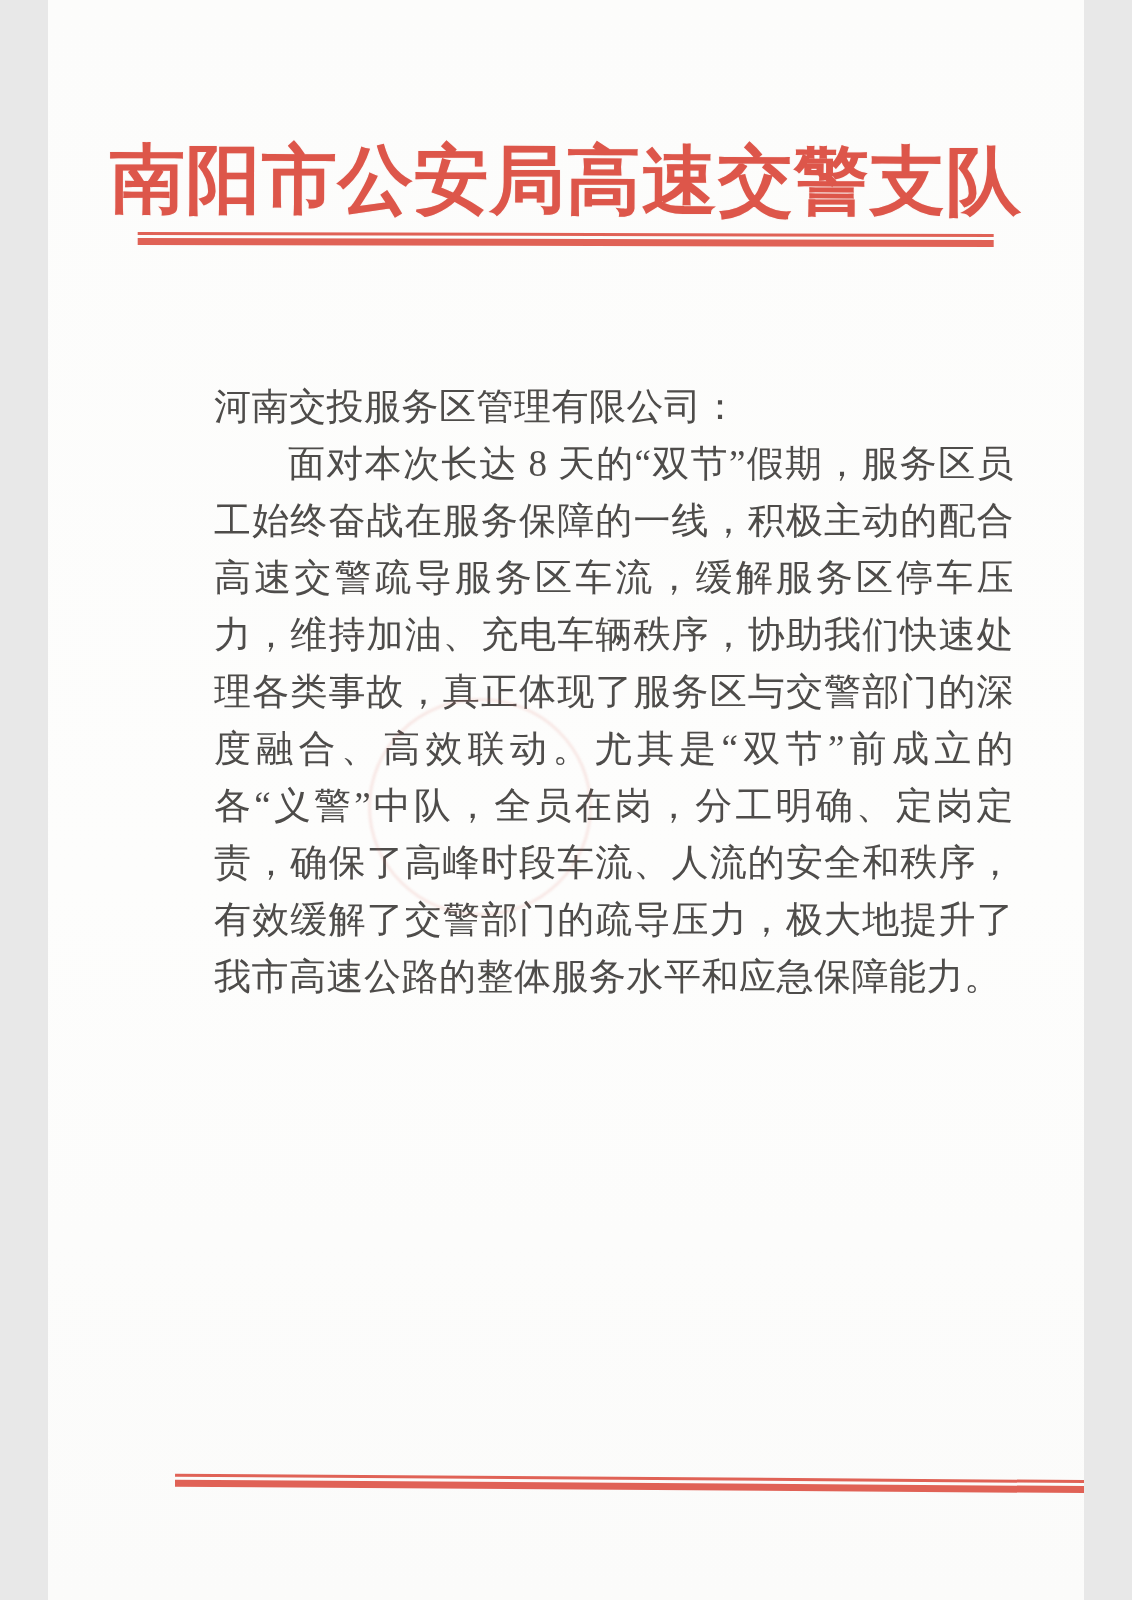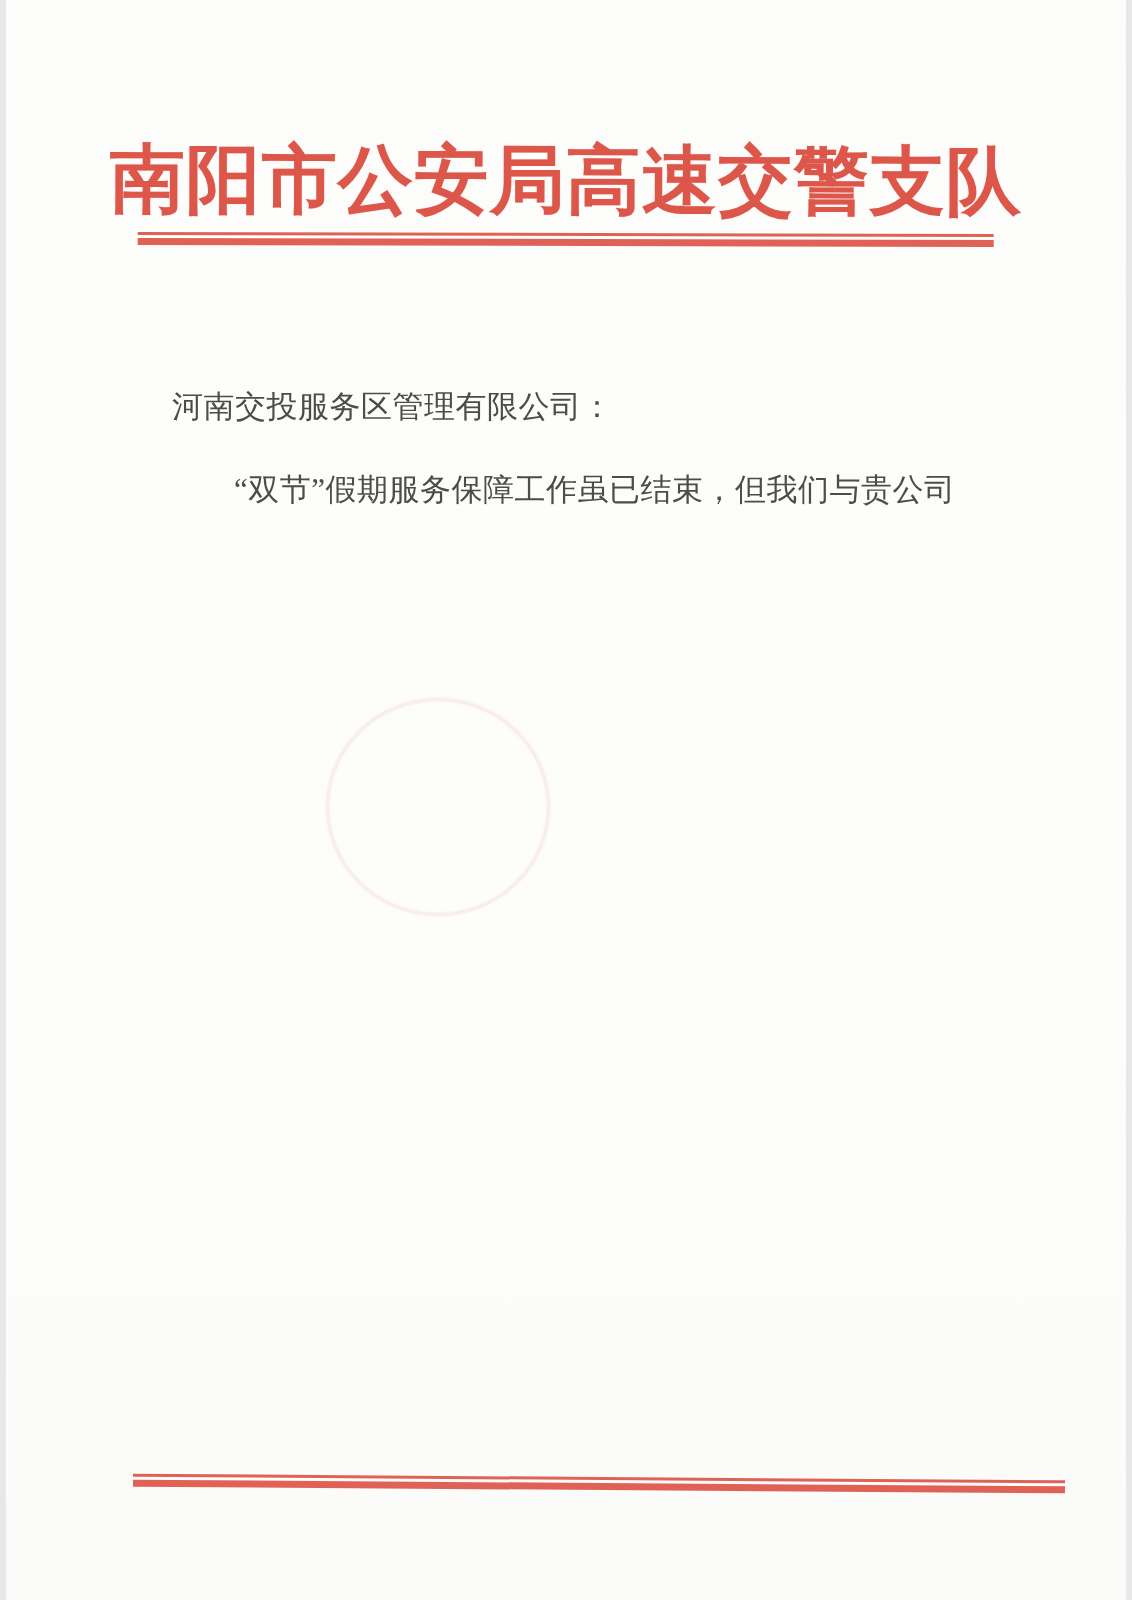--- a/index.html
+++ b/index.html
@@ -2,21 +2,21 @@
 <html style="--header-red: #dd564a; --rule-red: #e06256; --body-ink: #4e4c4a; --title-ink: #2e2c2b; --stamp-red: #d96b5f;"><head>
 <meta charset="utf-8">
 <style>
   html, body {
     margin: 0;
     padding: 0;
     background: #e8e8e8;
   }
   .page {
     position: relative;
-    width: 1120px;
+    width: 1036px;
     height: 1600px;
     margin: 0 auto;
     background: linear-gradient(180deg, #fcfcfb 0%, #fdfdfc 55%, #fbfbfa 100%);
     overflow: hidden;
     font-family: "Liberation Serif", "DejaVu Serif", serif;
   }
 
   
   .letterhead {
     position: absolute;
@@ -63,21 +63,21 @@
     letter-spacing: 2px;
     color: var(--title-ink, #2e2c2b);
   }
 
   
   .letter-body {
     position: absolute;
     top: 378px;
     left: 166px;
     width: 800px;
-    font-size: 31px;
+    font-size: 37px;
     line-height: 57px;
     letter-spacing: 0.5px;
     color: var(--body-ink, #4e4c4a);
     text-align: justify;
     text-justify: inter-ideograph;
   }
   .letter-body p {
     margin: 0;
     padding: 0;
   }
@@ -121,21 +121,21 @@
     <div class="letterhead-rule">
       <div class="rule-thin"></div>
       <div class="rule-gap"></div>
       <div class="rule-thick"></div>
     </div>
   </header>
 
 
   <main class="letter-body">
     <p class="salutation">河南交投服务区管理有限公司：</p>
-    <p class="para para-last">“双节”假期服务保障工作虽已结束，但我们与贵公司</p>
+    <p class="para">面对本次长达 8 天的“双节”假期，服务区员工始终奋战在服务保障的一线，积极主动的配合高速交警疏导服务区车流，缓解服务区停车压力，维持加油、充电车辆秩序，协助我们快速处理各类事故，真正体现了服务区与交警部门的深度融合、高效联动。尤其是“双节”前成立的各“义警”中队，全员在岗，分工明确、定岗定责，确保了高峰时段车流、人流的安全和秩序，有效缓解了交警部门的疏导压力，极大地提升了我市高速公路的整体服务水平和应急保障能力。</p>
   </main>
 
   <div class="stamp-mark"></div>
 
   <div class="footer-rule">
     <div class="rule-thin"></div>
     <div class="rule-gap"></div>
     <div class="rule-thick"></div>
   </div>
 

